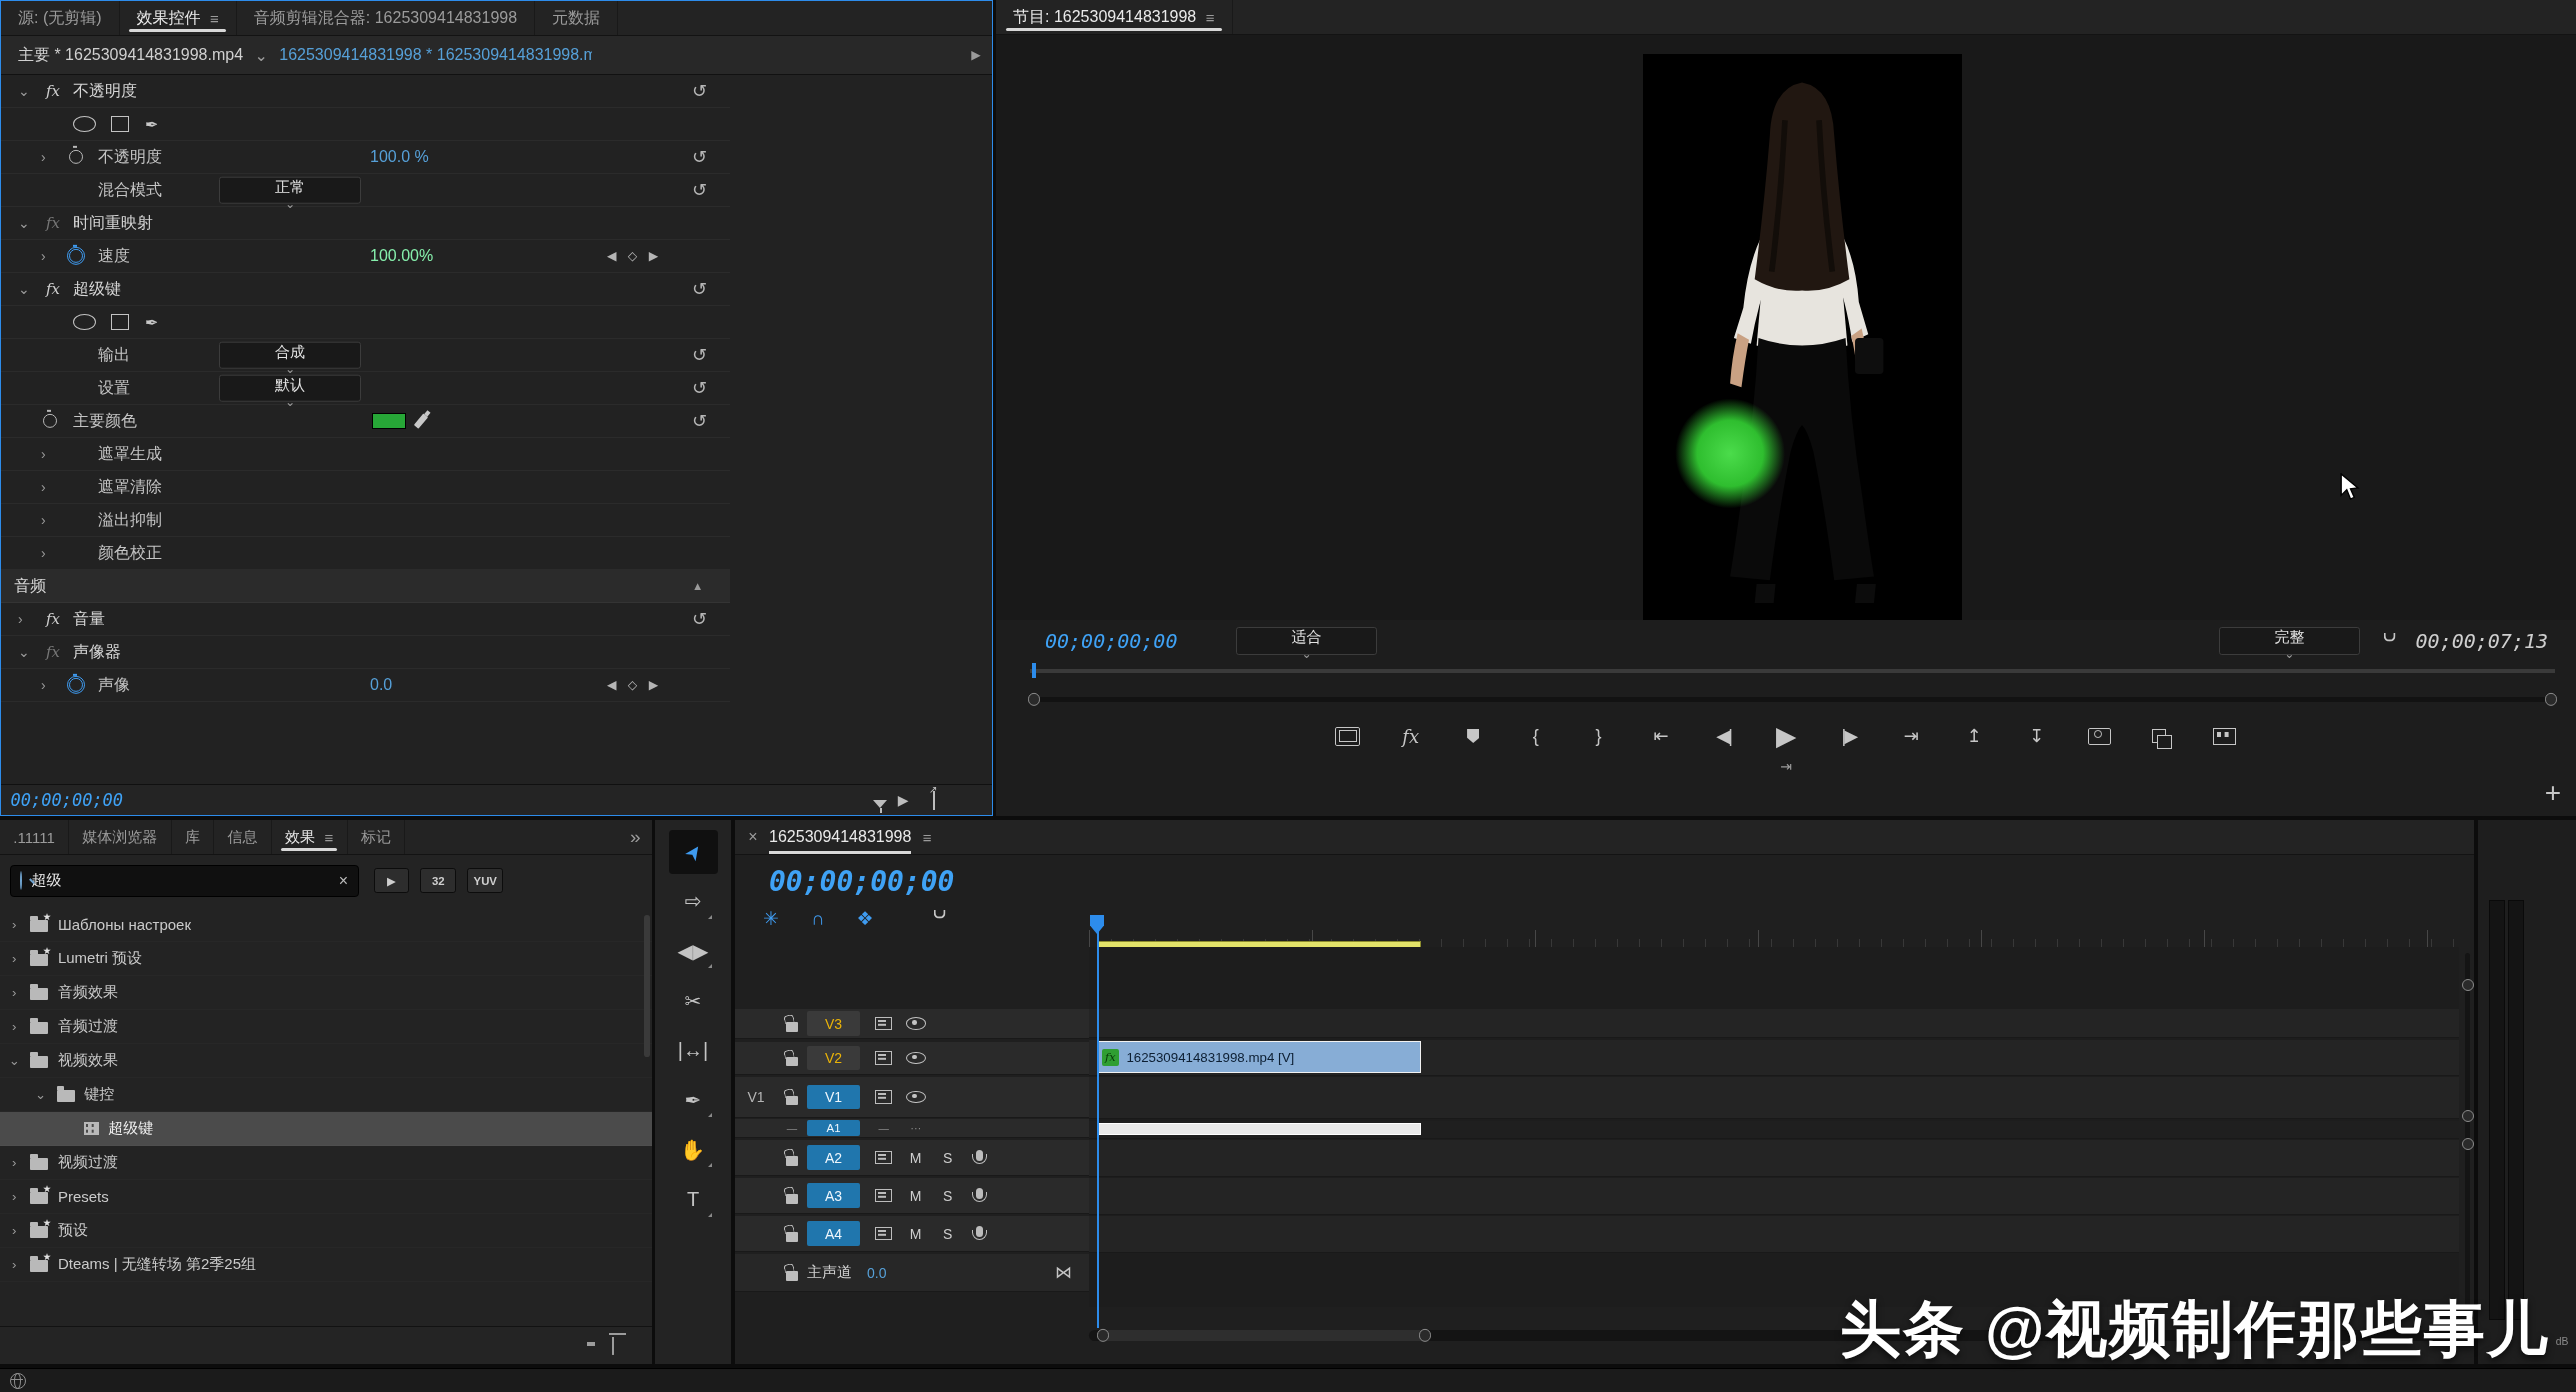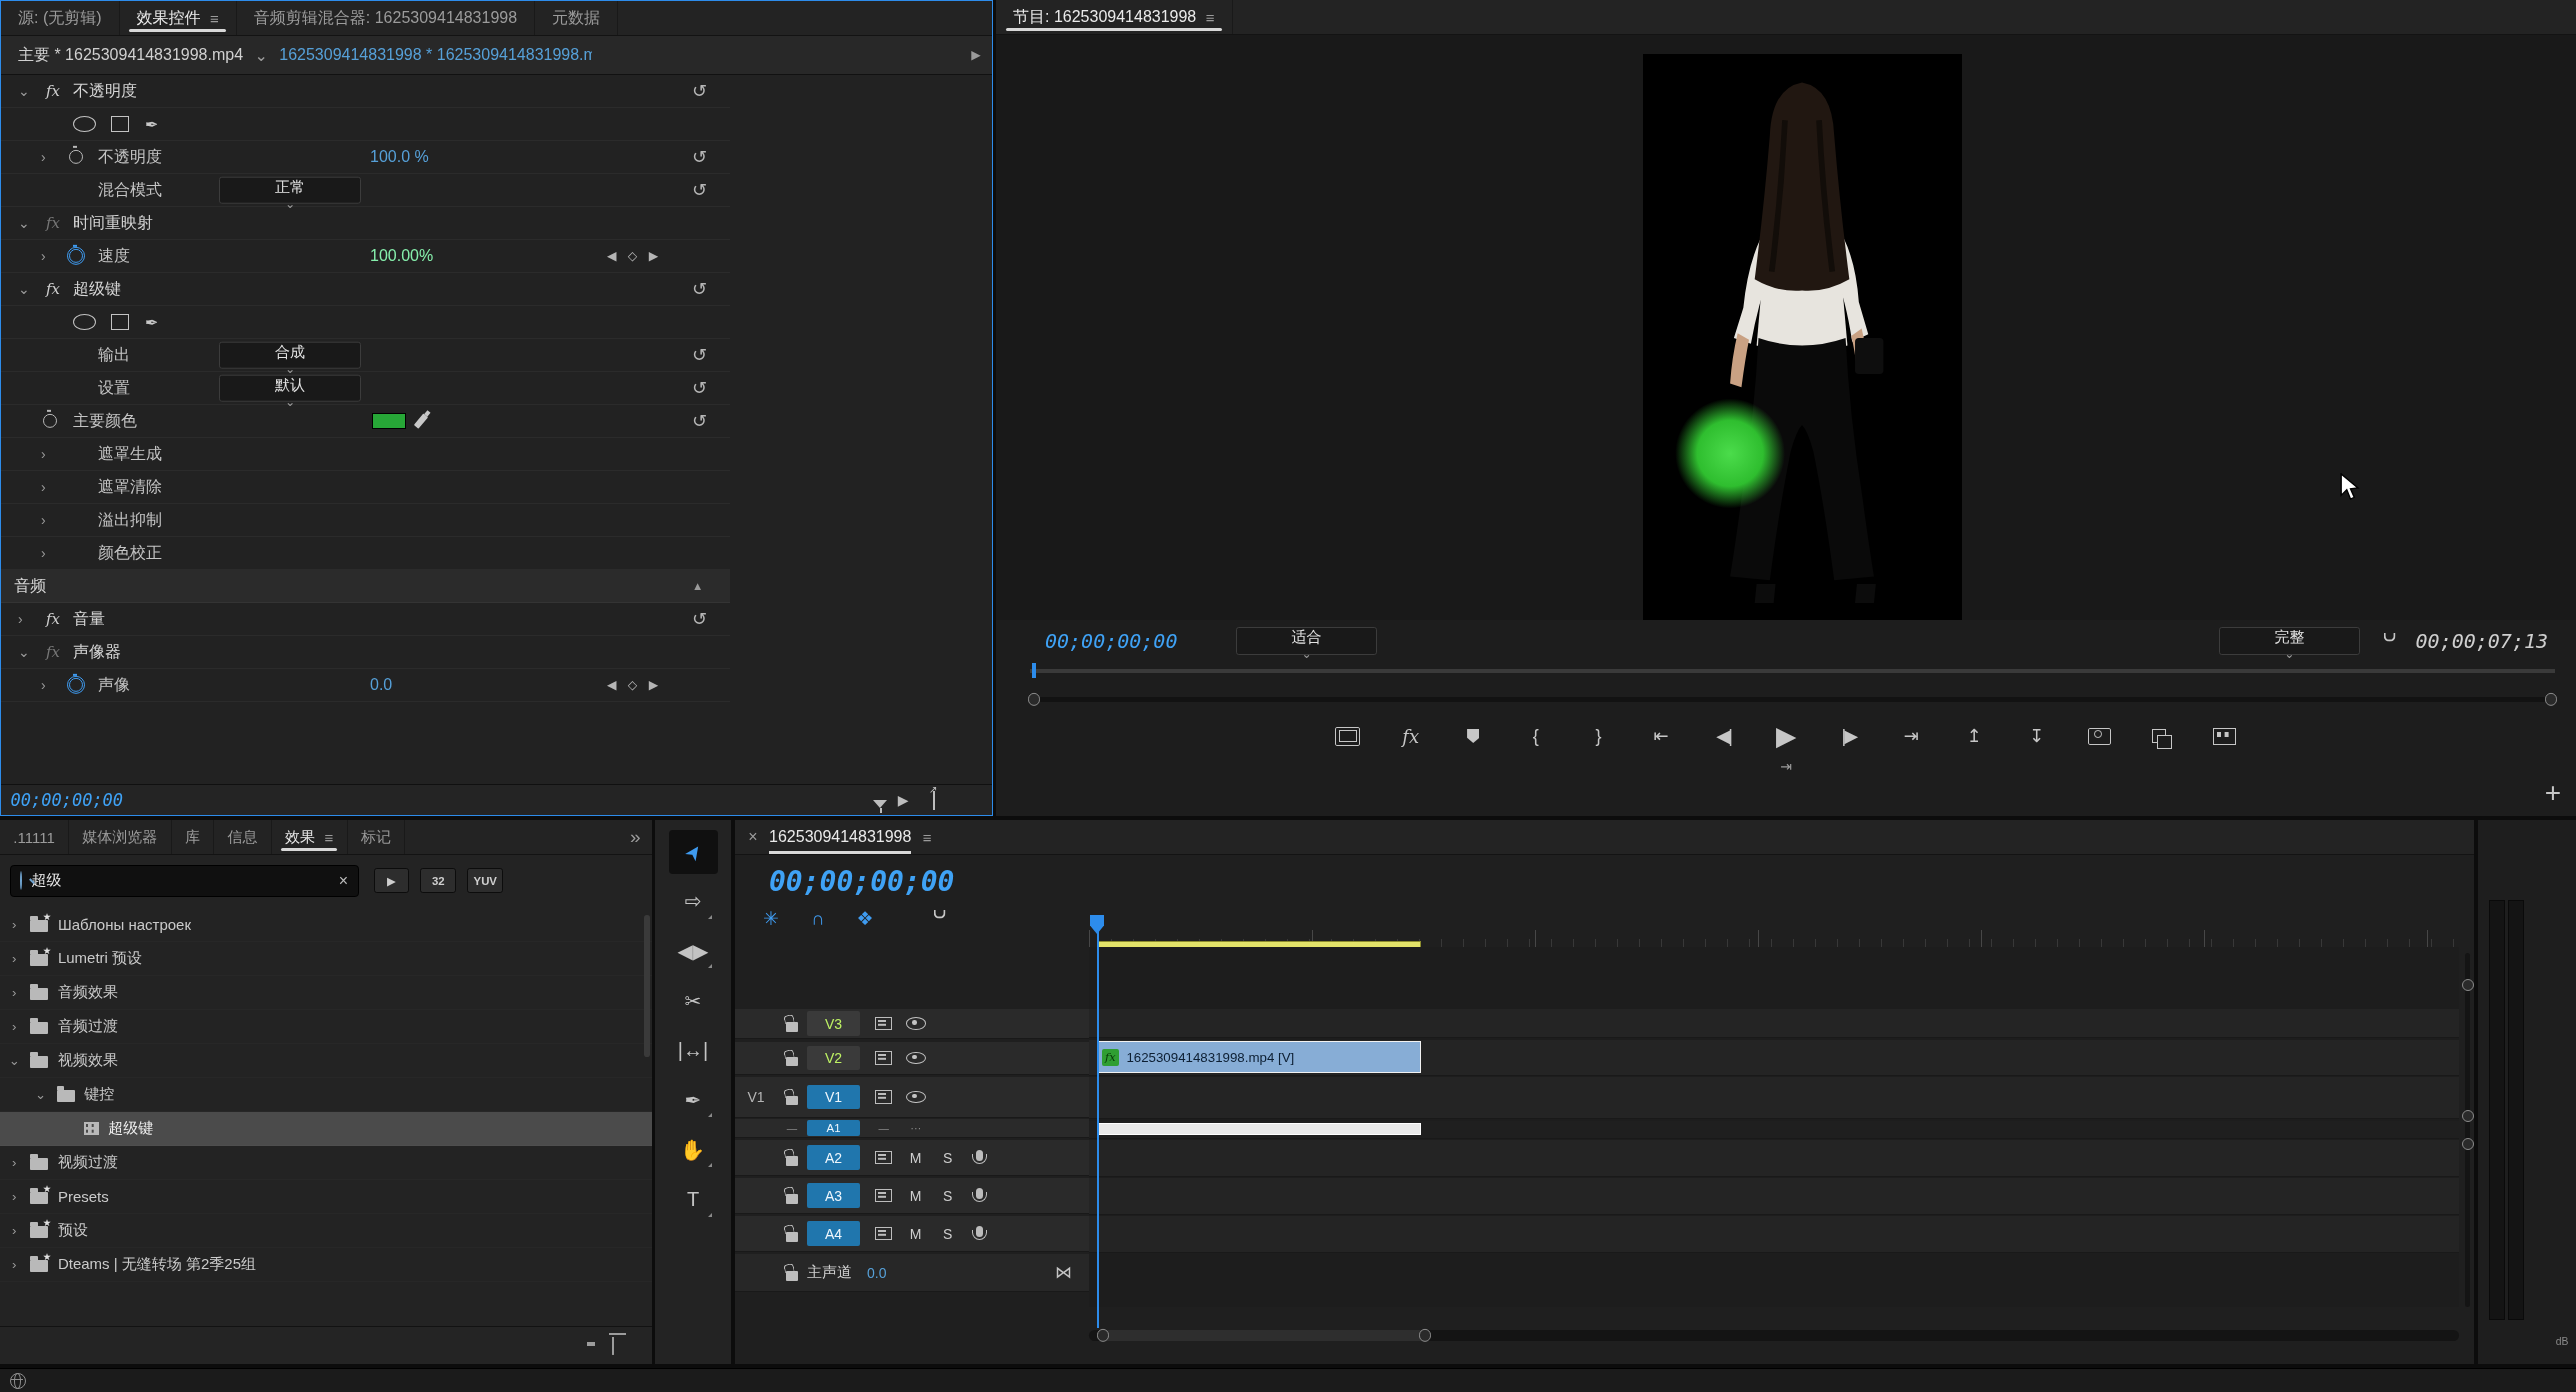--- a/index.html
+++ b/index.html
@@ -144,21 +144,21 @@
   .ruler .labels span{display:inline-block;width:223px;padding-top:11.4px;}
   .workbar{position:absolute;left:362px;top:121px;width:324px;height:6.6px;background:#e3e36a;border:0.9px solid #8c8c2e;box-sizing:border-box;}
   .lanes-bg{position:absolute;left:354px;top:127px;right:15px;bottom:57px;background:#1d1d1d;}
   .trackrow{position:absolute;left:0;width:354px;background:#2a2a2a;display:flex;align-items:center;border-bottom:1.9px solid #191919;box-sizing:border-box;}
   .lane{position:absolute;left:354px;right:15px;background:#242424;border-bottom:1.9px solid #191919;}
   .thc{display:flex;align-items:center;justify-content:center;flex:none;}
   .src{width:42px;color:#b5b5b5;font-size:14px;}
   .lockc{width:30px;}
   .ic-lock{width:12.3px;height:9.5px;background:#bdbdbd;border-radius:0.9px;position:relative;margin-top:6.6px;}
   .ic-lock::before{content:"";position:absolute;top:-6.6px;left:-1.9px;width:7.6px;height:6.6px;border:1.9px solid #bdbdbd;border-bottom:none;border-radius:3.8px 3.8px 0 0;transform:rotate(-12deg);}
-  .tbadge{width:53px;height:24.6px;display:flex;align-items:center;justify-content:center;background:#3a3a3a;color:#bef264;border-radius:1.9px;font-size:14px;margin-right:7.6px;}
+  .tbadge{width:53px;height:24.6px;display:flex;align-items:center;justify-content:center;background:#3a3a3a;color:#eab308;border-radius:1.9px;font-size:14px;margin-right:7.6px;}
   .tbadge.on{background:#2076ad;color:#eef6fc;}
   .syncc{width:32px;}
   .ic-sync{width:15px;height:11.4px;border:1.9px solid #bdbdbd;position:relative;}
   .ic-sync::after{content:"";position:absolute;left:1.9px;top:1.9px;width:7.6px;height:1.9px;background:#bdbdbd;box-shadow:0 3.8px 0 #bdbdbd;}
   .eyec{width:32px;}
   .ic-eye{width:18px;height:10.4px;border:1.9px solid #c4c4c4;border-radius:50%;position:relative;}
   .ic-eye::after{content:"";position:absolute;left:5.7px;top:1.9px;width:4.7px;height:4.7px;background:#c4c4c4;border-radius:50%;}
   .msc{width:32px;color:#cfcfcf;font-size:14px;}
   .ic-mic{width:7.6px;height:11.4px;background:#bdbdbd;border-radius:3.8px;position:relative;margin-top:-3.8px;}
   .ic-mic::after{content:"";position:absolute;left:-3.8px;top:3.8px;width:13.3px;height:9.5px;border:1.9px solid #bdbdbd;border-top:none;border-radius:0 0 8.5px 8.5px;}
@@ -822,14 +822,17 @@
         <span></span>
         <span></span>
     </div>
     <div style="position:absolute;right:7.6px;bottom:17px;font-size:10.4px;color:#8a8a8a;">dB</div>
   </section>
 
   <div id="bb">
     <span class="ic-globe"></span>
   </div>
 
+  <div id="wm">
+    <span class="logo">头条</span><span class="handle">@视频制作那些事儿</span>
+  </div>
 </div>
 
 
 </body></html>

